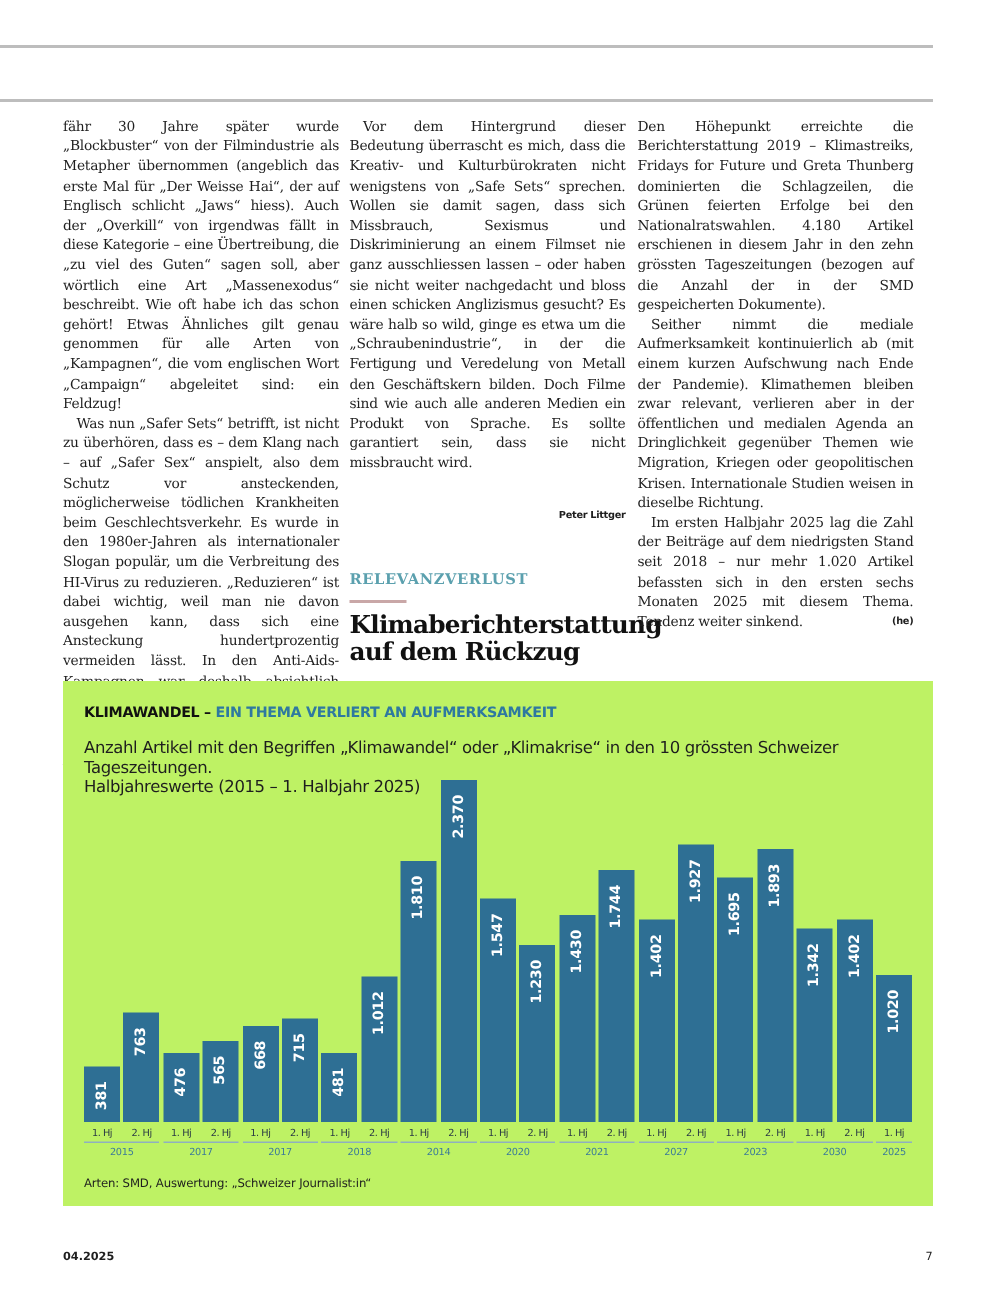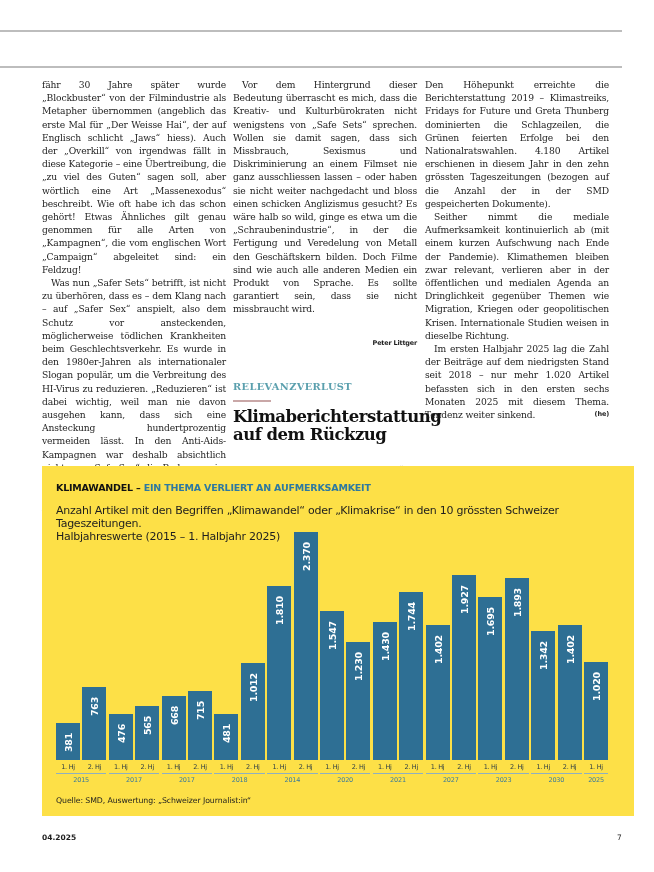--- a/index.html
+++ b/index.html
@@ -21,23 +21,22 @@
   .col3 { left: 425px; }
   .byline { text-align: right; font-family: "DejaVu Sans", sans-serif; font-weight: bold; font-size: 6.5px; margin-top: 21px; letter-spacing: -0.2px; }
   .kicker { margin-top: 30px; color: #5ba0ae; font-family: "DejaVu Serif", serif; font-weight: bold; font-size: 9.8px; letter-spacing: 0.4px; }
   .kicker-rule { width: 38px; height: 1.5px; background: #c9a7a7; margin: 7px 0 6px 0; }
   .headline { font-family: "DejaVu Serif", serif; font-weight: bold; font-size: 16.5px; line-height: 18.5px; letter-spacing: -0.5px; text-align: left; color: #111; }
   .lead { margin-top: 18px; }
   .lead p { text-indent: 0; }
   .signoff { float: right; font-family: "DejaVu Sans", sans-serif; font-weight: bold; font-size: 6.5px; }
 
   .chart-box {
-    position: absolute; left: 42px; top: 466px; width: 580px; height: 350px;
-    background: #fde047;
-    padding-left: 12px;
+    position: absolute; left: 42px; top: 454px; width: 580px; height: 350px;
+    background: #bef264;
   }
   .chart-title {
     position: absolute; left: 14px; top: 16px;
     font-family: "DejaVu Sans", sans-serif; font-weight: bold; font-size: 9.5px; letter-spacing: -0.2px;
   }
   .chart-title .t1 { color: #111; }
   .chart-title .t2 { color: #2e79a0; }
   .chart-sub {
     position: absolute; left: 14px; top: 38px; width: 560px;
     font-family: "DejaVu Sans", sans-serif; font-size: 11px; line-height: 13px; color: #1e1e1e; letter-spacing: -0.25px;
@@ -194,17 +193,17 @@
       <div class="yr" style="left: 105.6px; width: 50.4px; top: 307px;">2017</div>
       <div class="yr" style="left: 158.4px; width: 50.4px; top: 307px;">2018</div>
       <div class="yr" style="left: 211.2px; width: 50.4px; top: 307px;">2014</div>
       <div class="yr" style="left: 264px; width: 50.4px; top: 307px;">2020</div>
       <div class="yr" style="left: 316.8px; width: 50.4px; top: 307px;">2021</div>
       <div class="yr" style="left: 369.6px; width: 50.4px; top: 307px;">2027</div>
       <div class="yr" style="left: 422.4px; width: 50.4px; top: 307px;">2023</div>
       <div class="yr" style="left: 475.2px; width: 50.4px; top: 307px;">2030</div>
       <div class="yr" style="left: 528px; width: 24px; top: 307px; text-align: center;">2025</div>
     </div>
-  <div class="source">Quelle: SMD, Auswertung: „Schweizer Journalist:in“</div>
+  <div class="source">Arten: SMD, Auswertung: „Schweizer Journalist:in“</div>
 </div>
 
 <div class="footer-left">04.2025</div>
 <div class="footer-right">7</div>
 
 </body></html>

